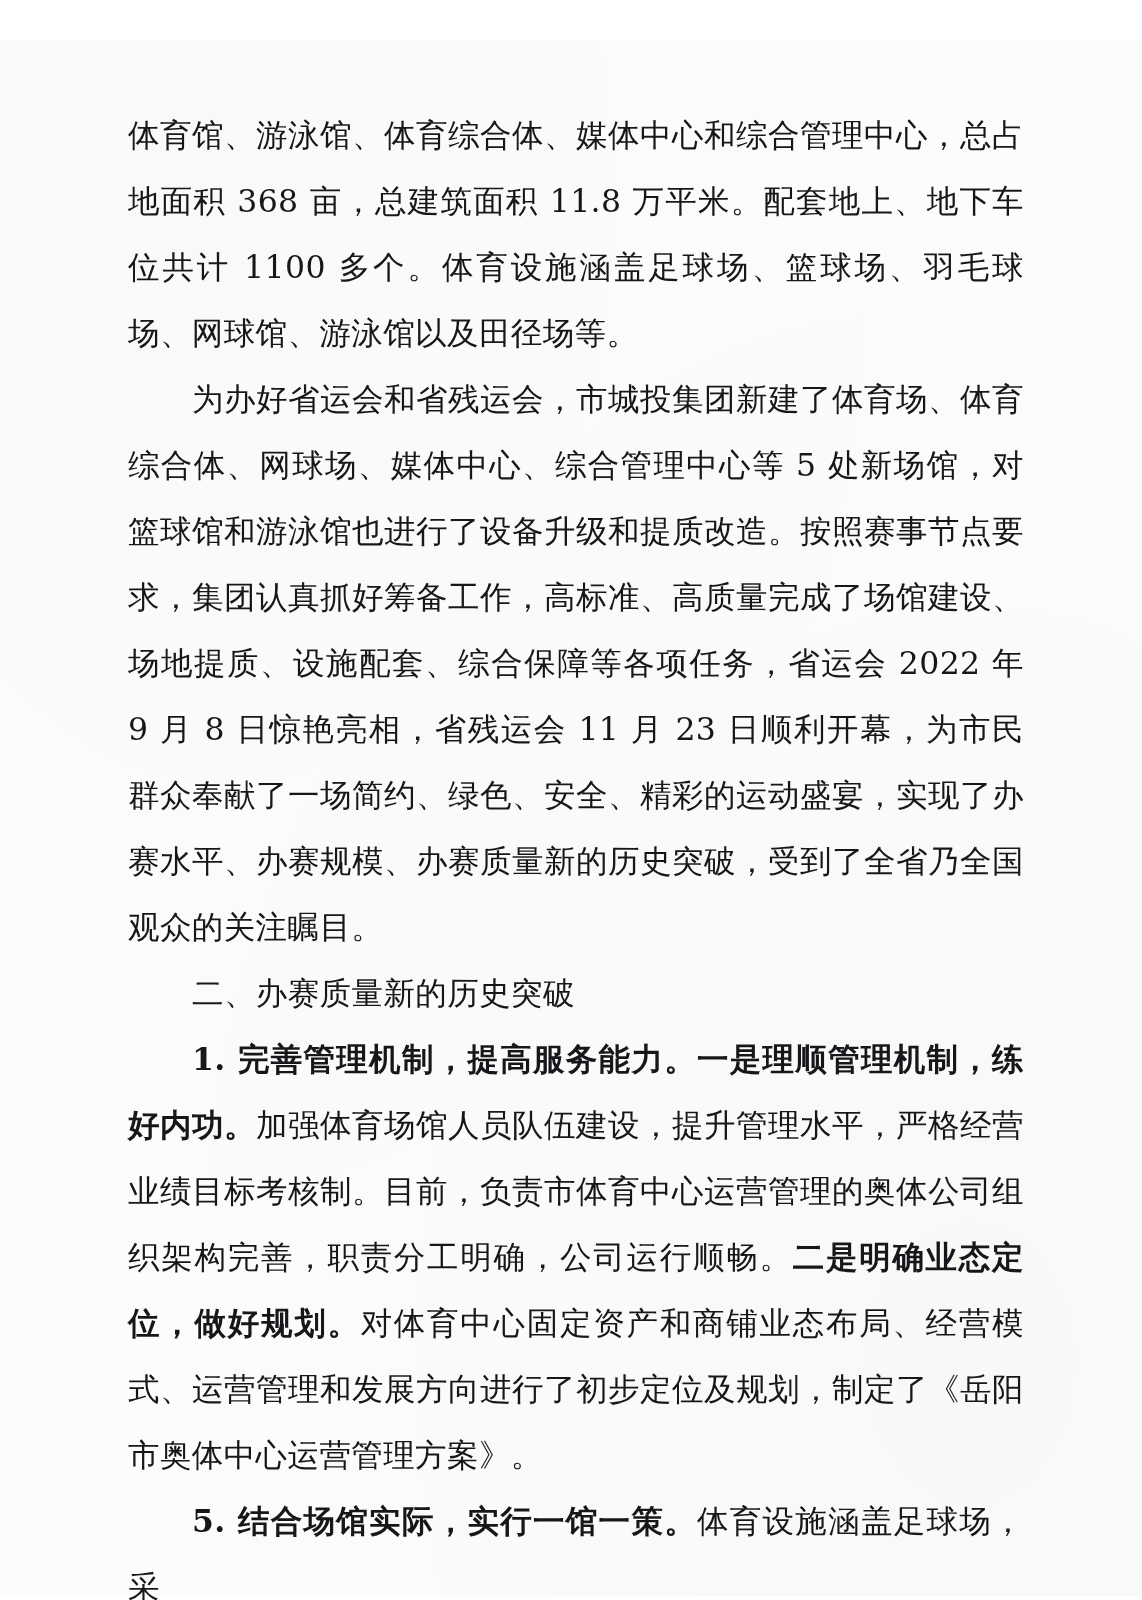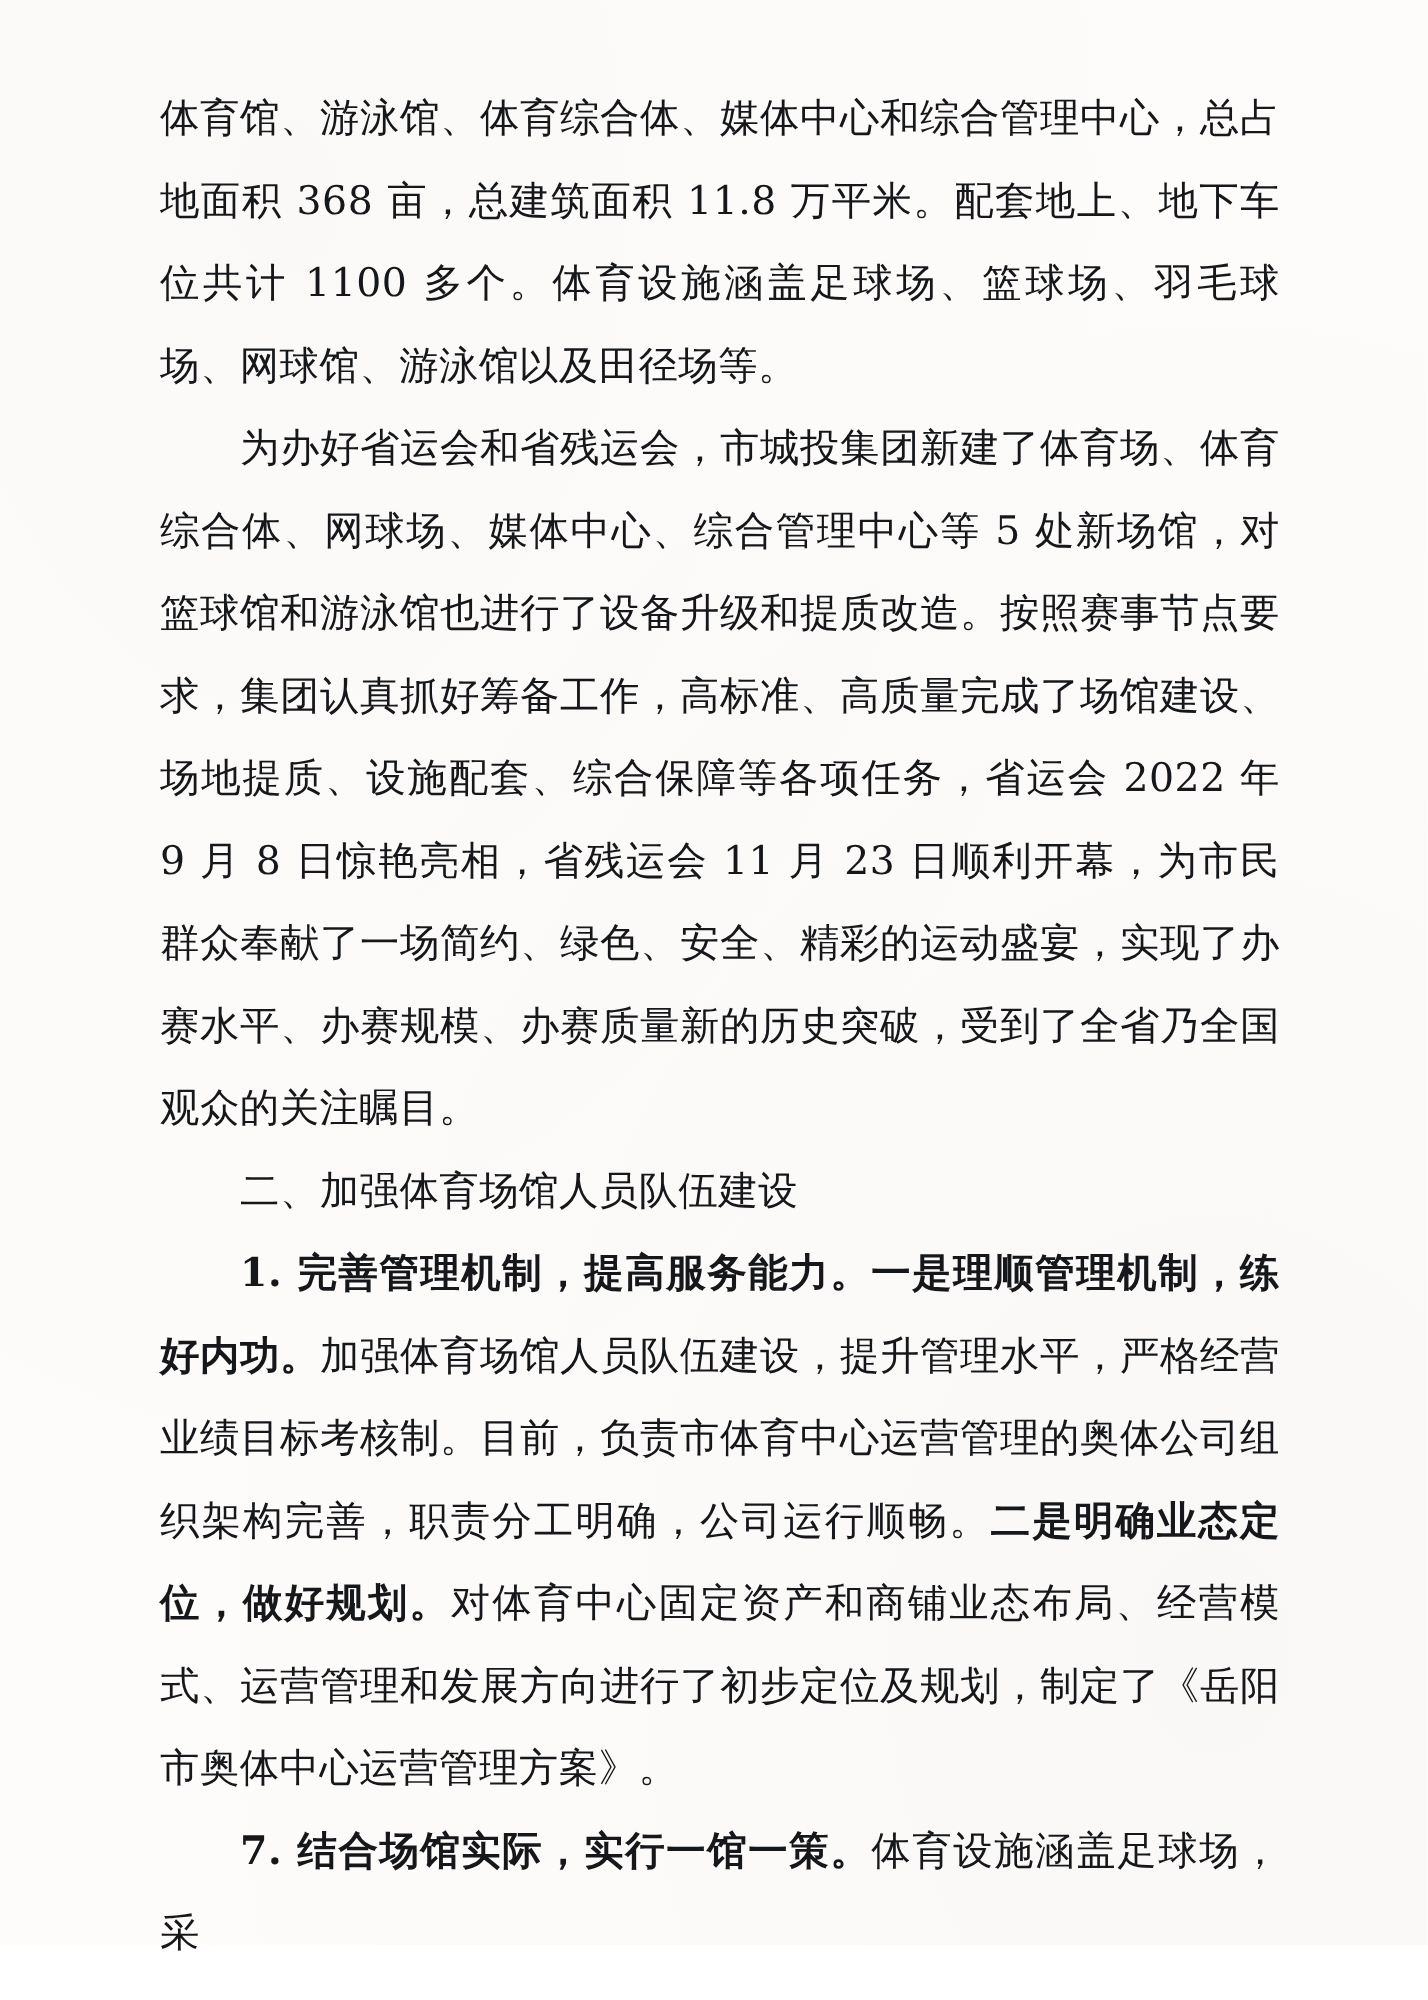--- a/index.html
+++ b/index.html
@@ -14,20 +14,21 @@
     overflow: hidden;
     font-family: "DejaVu Serif", "Liberation Serif", serif;
   }
   .page {
     position: relative;
     width: 1142px;
     height: 1556px;
     background: #fdfcfa;
     box-sizing: border-box;
     padding: 62px 118px 40px 128px;
+    margin-top: 40px;
   }
   
   .page::before {
     content: "";
     position: absolute;
     inset: 0;
     background:
       radial-gradient(ellipse at 20% 10%, rgba(0,0,0,0.012), rgba(0,0,0,0) 60%),
       radial-gradient(ellipse at 85% 85%, rgba(0,0,0,0.015), rgba(0,0,0,0) 65%);
     pointer-events: none;
@@ -65,25 +66,25 @@
 
     <p class="para">
       <span>体育馆、游泳馆、体育综合体、媒体中心和综合管理中心，总占地面积 368 亩，总建筑面积 11.8 万平米。配套地上、地下车位共计 1100 多个。体育设施涵盖足球场、篮球场、羽毛球场、网球馆、游泳馆以及田径场等。</span>
     </p>
 
     <p class="para indent">
       <span>为办好省运会和省残运会，市城投集团新建了体育场、体育综合体、网球场、媒体中心、综合管理中心等 5 处新场馆，对篮球馆和游泳馆也进行了设备升级和提质改造。按照赛事节点要求，集团认真抓好筹备工作，高标准、高质量完成了场馆建设、场地提质、设施配套、综合保障等各项任务，省运会 2022 年 9 月 8 日惊艳亮相，省残运会 11 月 23 日顺利开幕，为市民群众奉献了一场简约、绿色、安全、精彩的运动盛宴，实现了办赛水平、办赛规模、办赛质量新的历史突破，受到了全省乃全国观众的关注瞩目。</span>
     </p>
 
     <p class="para indent heading">
-      <span>二、加强体育场馆人员队伍建设</span>
+      <span>二、办赛质量新的历史突破</span>
     </p>
 
     <p class="para indent">
       <span class="b">1. 完善管理机制，提高服务能力。一是理顺管理机制，练好内功。</span><span>加强体育场馆人员队伍建设，提升管理水平，严格经营业绩目标考核制。目前，负责市体育中心运营管理的奥体公司组织架构完善，职责分工明确，公司运行顺畅。</span><span class="b">二是明确业态定位，做好规划。</span><span>对体育中心固定资产和商铺业态布局、经营模式、运营管理和发展方向进行了初步定位及规划，制定了《岳阳市奥体中心运营管理方案》。</span>
     </p>
 
     <p class="para indent">
-      <span class="b">7. 结合场馆实际，实行一馆一策。</span><span>体育设施涵盖足球场，采</span>
+      <span class="b">5. 结合场馆实际，实行一馆一策。</span><span>体育设施涵盖足球场，采</span>
     </p>
 
   </div>
 </div>
 
 </body></html>

